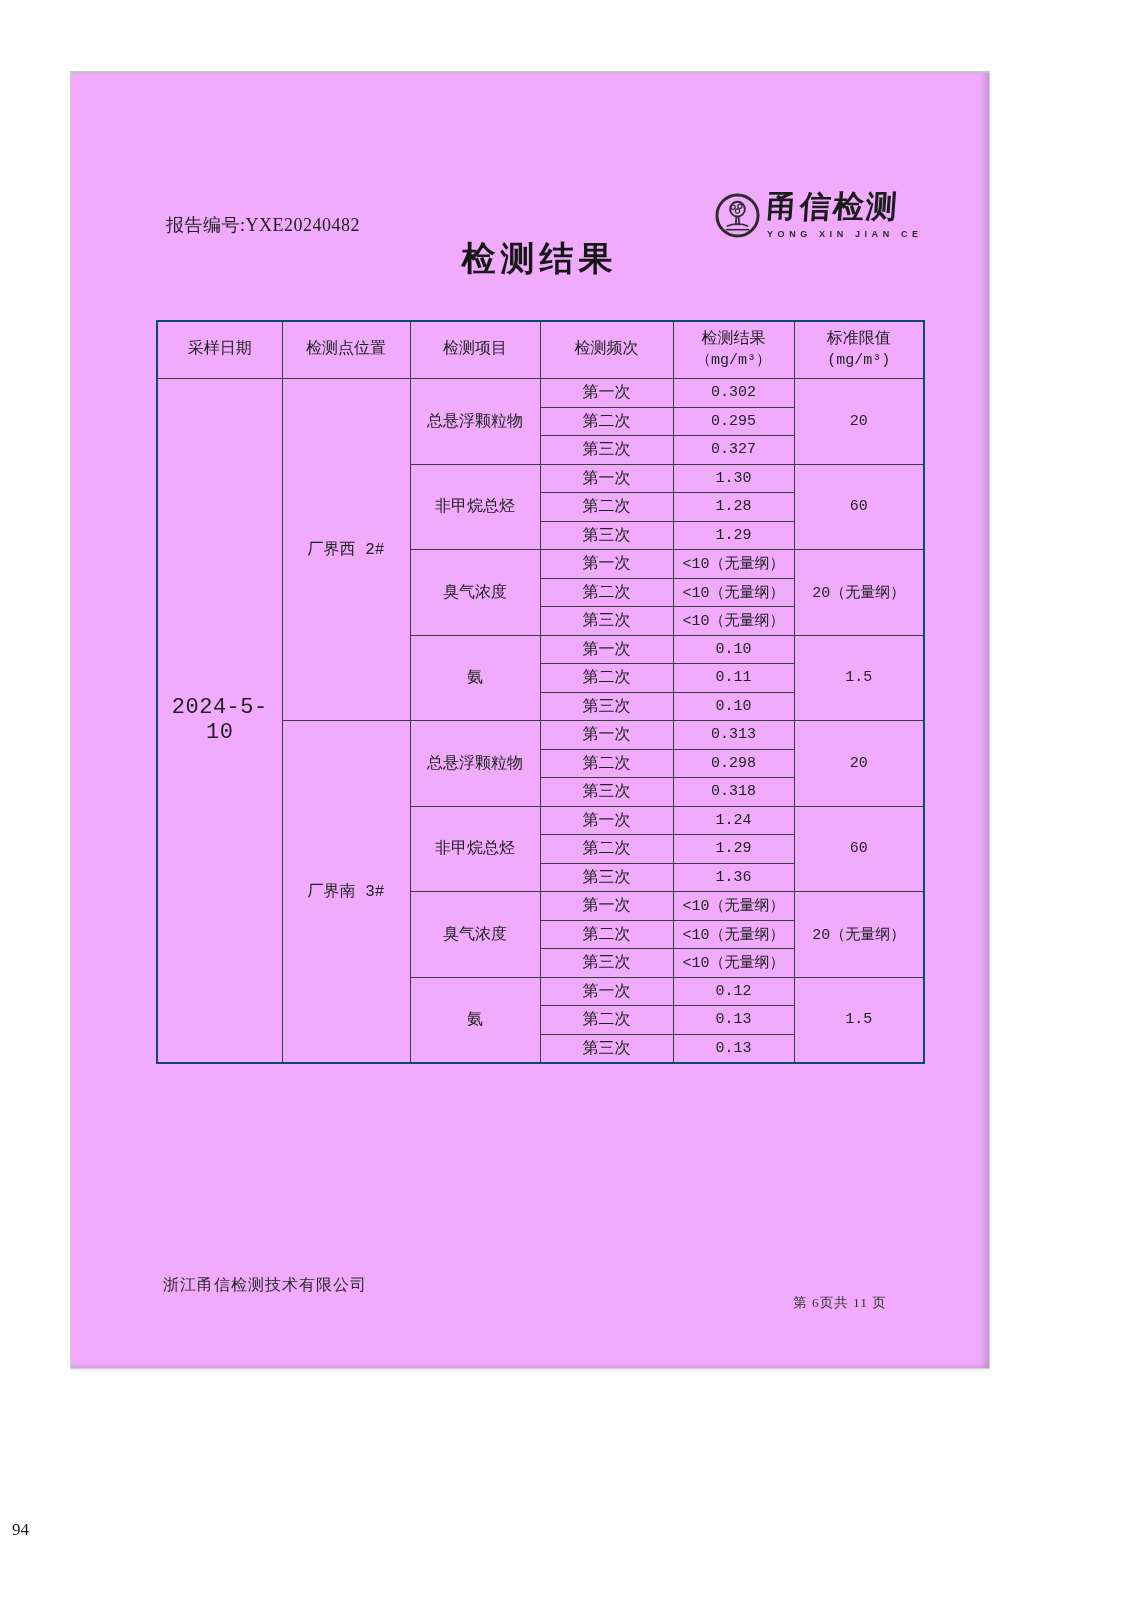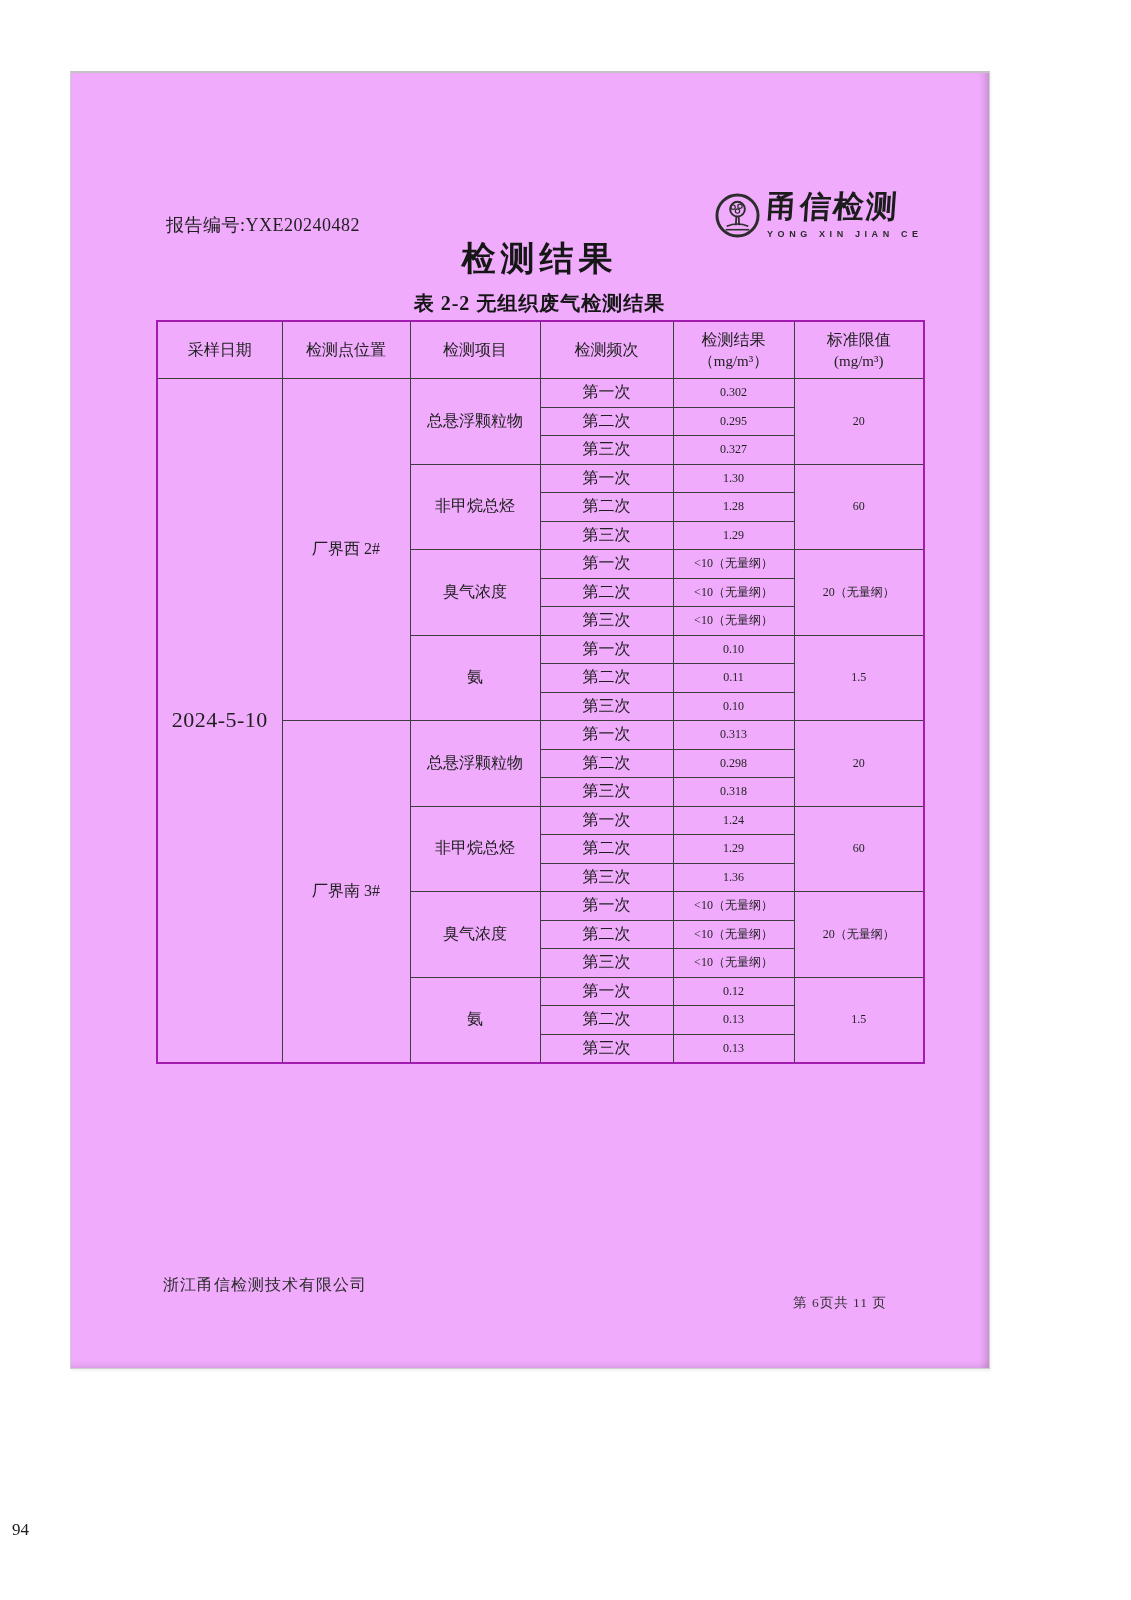--- a/index.html
+++ b/index.html
@@ -40,25 +40,25 @@
   
   .results-table{
     position:absolute;left:85px;top:247px;
     border-collapse:collapse;table-layout:fixed;width:767px;
     font-size:16px;color:#1f1f1f;
   }
   .results-table th,.results-table td{
     border:1px solid #3d3d3d;text-align:center;vertical-align:middle;
     padding:0 2px;overflow:hidden;
   }
-  .results-table{border:2px solid #a21caf;}
+  .results-table{border:2px solid #0c4a6e;font-family:Liberation Mono, monospace;}
   .results-table th{height:56px;font-weight:normal;font-size:16px;line-height:1.35;}
   .results-table th .unit{font-size:15px;text-align:center;}
   .results-table tbody tr{height:28.5px;}
-  .results-table td.value-cell{font-size:12px;white-space:nowrap;margin-left:47px;}
+  .results-table td.value-cell{font-size:15px;white-space:nowrap;margin-left:47px;}
   .results-table td.date-cell{font-size:22px;letter-spacing:.5px;text-align:center;}
   
   .footer-company{position:absolute;left:92px;top:1202px;font-size:16px;color:#2b2b2b;letter-spacing:1px;}
   .footer-page{position:absolute;left:722px;top:1221px;font-size:13.5px;color:#333;letter-spacing:1px;}
   .pdf-page-number{
     position:absolute;left:12px;top:1520px;width:1131px;text-align:left;
     font-size:17px;color:#1c1c1c;
   }
 </style>
 </head>
@@ -81,21 +81,20 @@
         <path d="M12 38.5 H36" stroke="#2c2c2c" stroke-width="1.6"></path>
       </svg>
     </span>
     <span class="logo-textcol">
       <span class="logo-name">甬信检测</span>
       <span class="logo-sub">YONG XIN JIAN CE</span>
     </span>
   </div>
 
   <div class="centerband doc-title">检测结果</div>
-  <div class="centerband table-caption">表 2-2  无组织废气检测结果</div>
 
   <table class="results-table">
     <colgroup>
       <col style="width:125px">
         <col style="width:128px">
         <col style="width:130px">
       <col style="width:133px">
         <col style="width:121px">
         <col style="width:130px">
     </colgroup>

